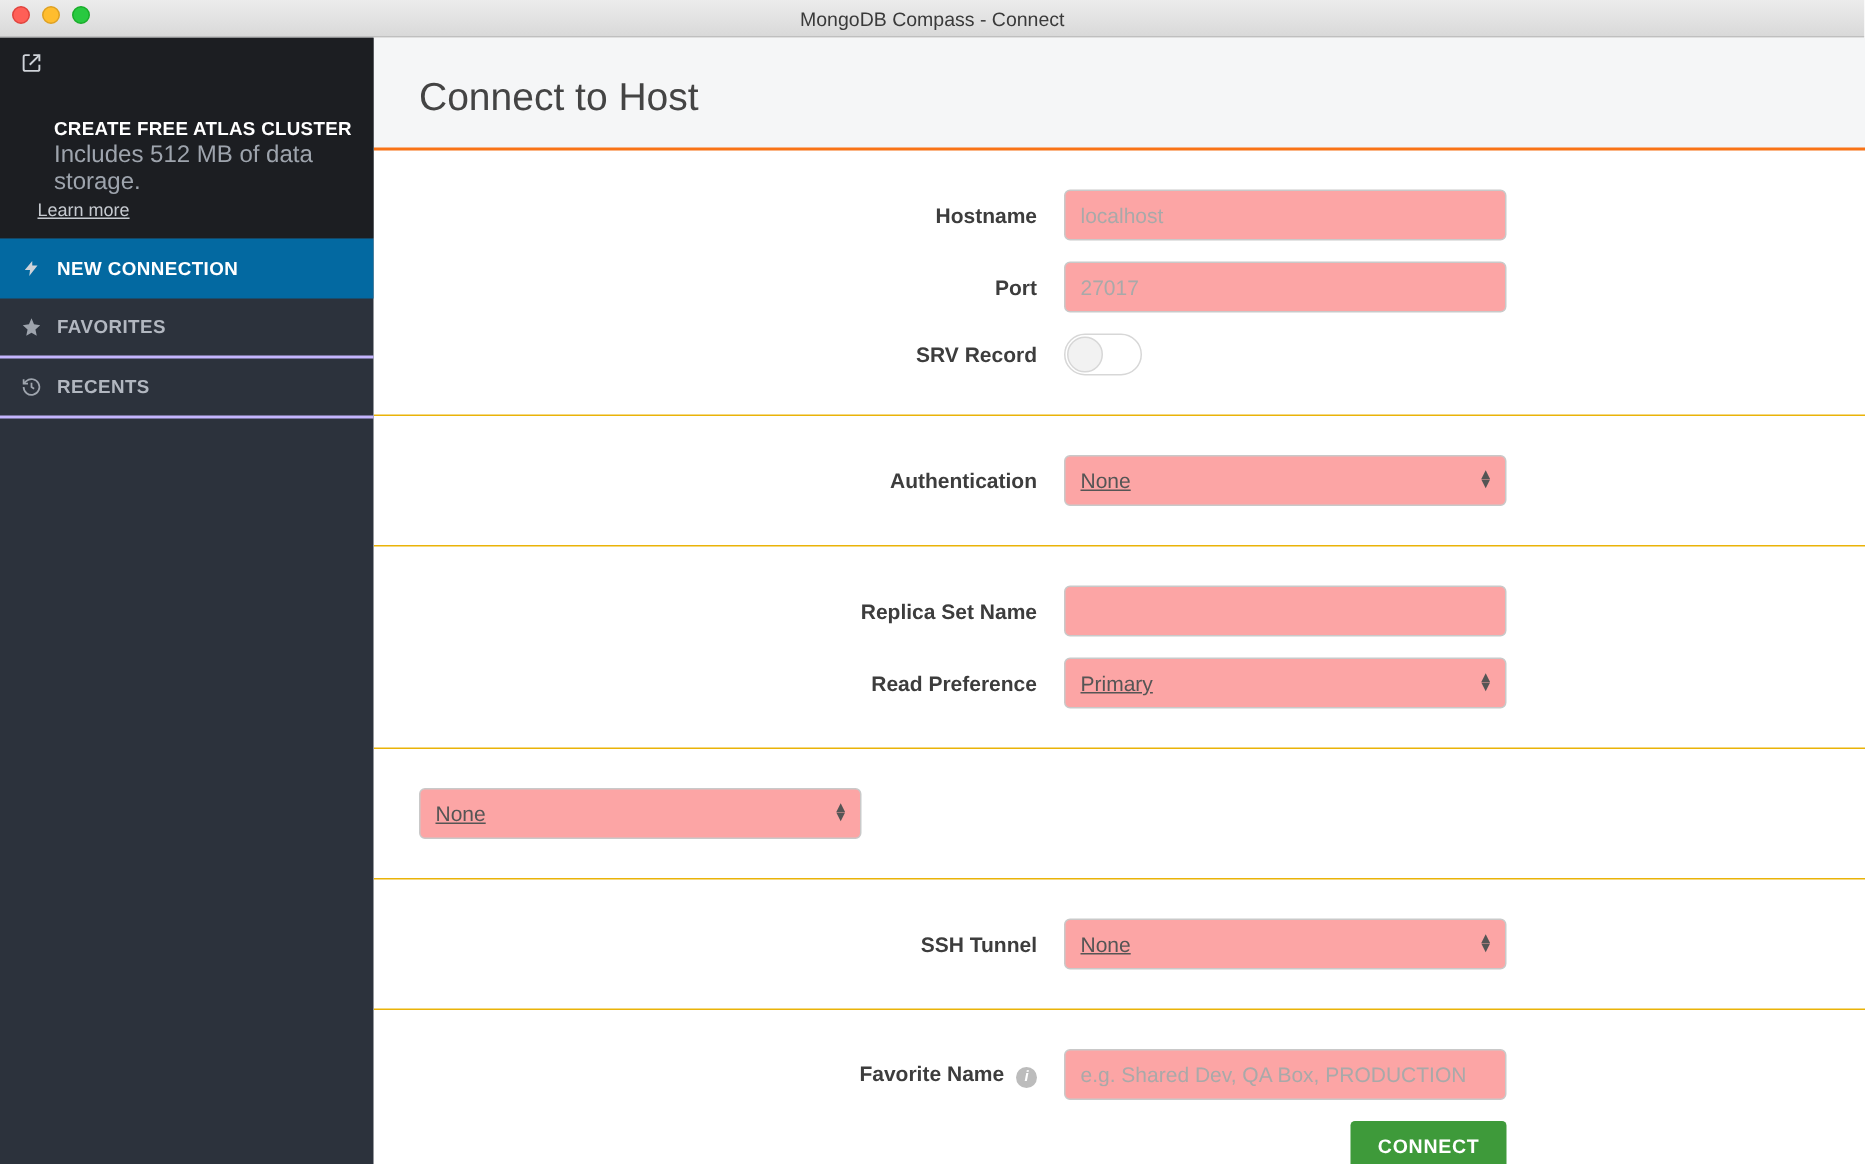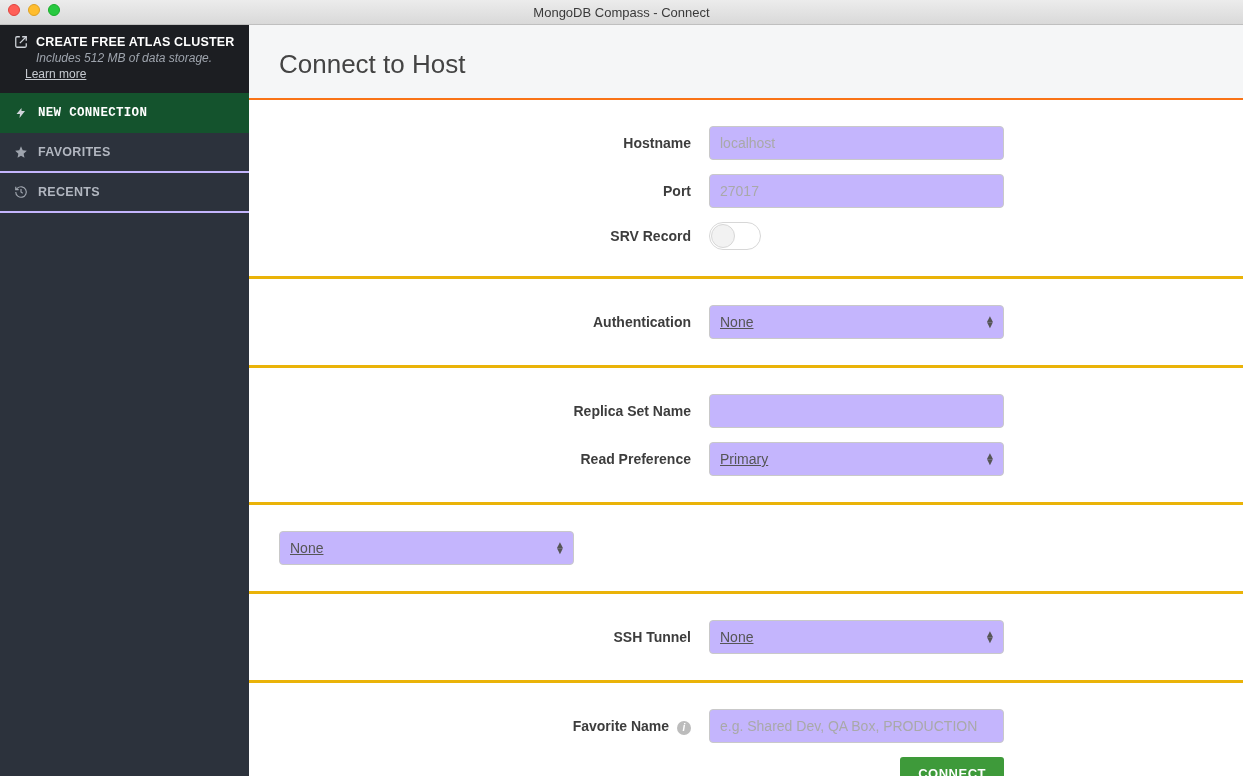--- a/index.html
+++ b/index.html
@@ -36,59 +36,59 @@
   .sidebar {
     width: 249px;
     background: #2c323c;
     color: #fff;
     font-size: 13px;
     display:flex;
     flex-direction:column;
   }
   .atlas-panel { background:#1c1e22; padding: 10px 14px 12px 14px; }
   .atlas-row { display:flex; align-items:flex-start; gap:8px; }
-  .atlas-title { font-weight:700; font-size:12.5px; letter-spacing:0.2px; }
-  .atlas-sub   { color:#9ea4ad; font-size:12px; margin-top:2px; margin-left:22px;font-style:italic; }
+  .atlas-title { font-weight:700; font-size:12.5px; letter-spacing:0.2px;margin-top:44px; }
+  .atlas-sub   { color:#9ea4ad; font-size:16px; margin-top:2px; margin-left:22px; }
   .atlas-link  { color:#c6cad0; font-size:12px; margin-top:2px; margin-left:11px; text-decoration:underline; cursor:pointer; display:inline-block;}
   .nav-item {
     display:flex; align-items:center; gap:10px;
     height:40px; padding:0 14px;
     color:#d8dbe0; font-size:12.5px; letter-spacing:0.3px; font-weight:600;
     cursor:pointer;
   }
-  .nav-item.active { background:#14532d;font-family:Liberation Mono, monospace; }
+  .nav-item.active { background:#0369a1; }
   .nav-item:not(.active) { border-bottom:2px solid #c4b5fd; }
   .nav-item .ic-wrap { width:14px; display:flex; justify-content:center; color:#cfd3d9; }
   .nav-item:not(.active) .lbl { color:#b2b7c0; }
   .nav-item.active .lbl { color:#fff; }
 
   
   .content { flex:1; background:#fff; overflow:auto; }
   .hdr { background:#f5f6f7; border-bottom:2px solid #f97316; padding:24px 30px 18px 30px; }
   .hdr h1 { font-size:26px; font-weight:400; color:#444; }
 
   .form { max-width:1000px; }
-  .group { border-bottom:3px solid #eab308; padding: 26px 30px; }
+  .group { border-bottom:1px solid #eab308; padding: 26px 30px; }
   .group:last-child { border-bottom:none; }
   .row { display:flex; align-items:center; margin-bottom:14px; }
   .row:last-child { margin-bottom:0; }
   .lblcell {
     flex: 0 0 430px;
     text-align:right;
     padding-right:18px;
     font-weight:700;
     color:#3d3d3d;
     font-size:14px;
   }
   .ctlcell { flex:0 0 295px; }
   input[type=text], .select {
     width:100%; height:34px;
     border:1px solid #c9c9c9; border-radius:4px;
     padding:0 10px; font-size:14px; color:#555;
-    background:#c4b5fd;
+    background:#fca5a5;
   }
   input[type=text]::placeholder { color:#a9a9a9; }
   .select { position:relative; display:flex; align-items:center; cursor:pointer; }
   .select .val { color:#555;text-decoration:underline; }
   .select .arrows {
     position:absolute; right:8px; top:50%; transform:translateY(-50%);
     font-size:10px; line-height:6px; color:#555;
   }
   .toggle {
     width:52px; height:28px; border-radius:16px; border:1px solid #d7d7d7;

